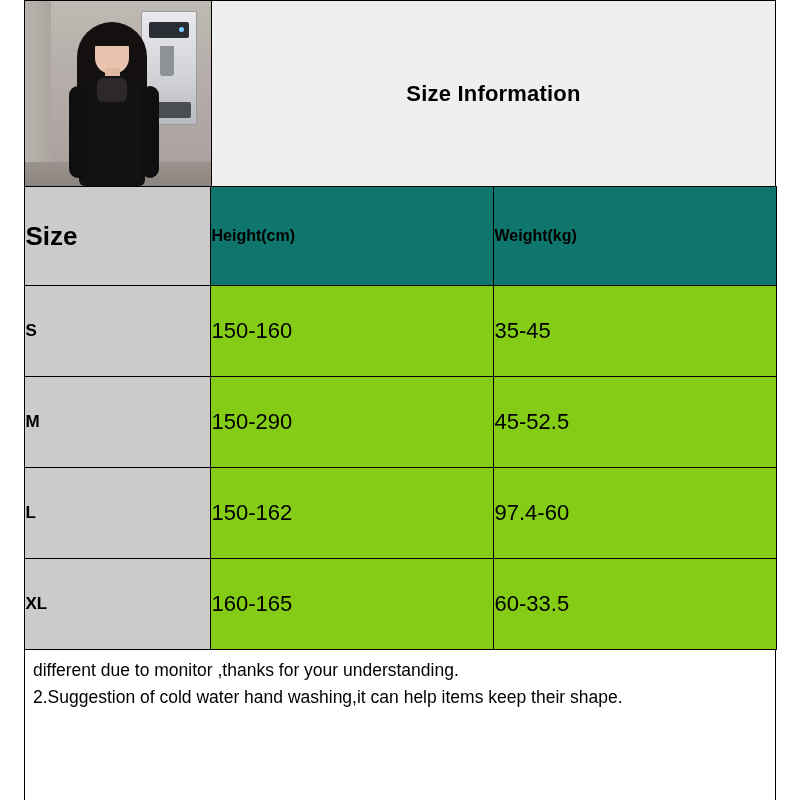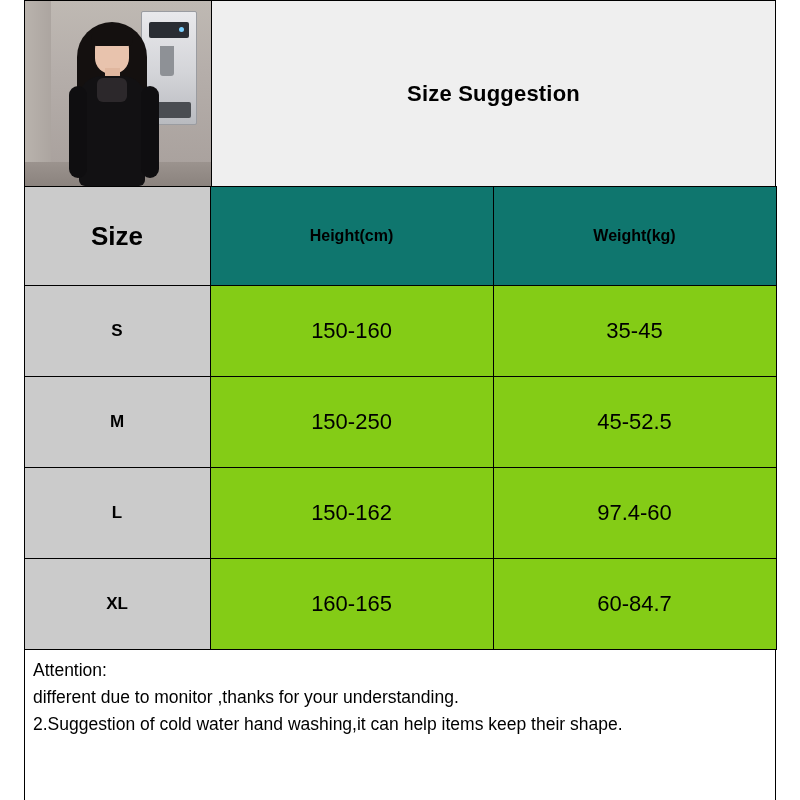--- a/index.html
+++ b/index.html
@@ -197,21 +197,21 @@
   
   table.size-table {
     width: 752px;
     margin: 0 auto;
     border-collapse: collapse;
     table-layout: fixed;
   }
   table.size-table th,
   table.size-table td {
     border: 1px solid #000;
-    text-align: center;
+    text-align: left;
     vertical-align: middle;
   }
   col.c1 { width: 186px; }
   col.c2 { width: 283px; }
   col.c3 { width: 283px; }
 
   table.size-table thead th {
     height: 96px;
     background: #0f766e;
     font-size: 16px;
@@ -274,21 +274,21 @@
           <div class="fringe"></div>
           <div class="neck"></div>
           <div class="body"></div>
           <div class="lace"></div>
           <div class="arm-l"></div>
           <div class="arm-r"></div>
         </div>
       </div>
     </div>
     <div class="title-cell">
-      <div class="title-text">Size Suggestion</div>
+      <div class="title-text">Size Information</div>
     </div>
   </div>
 
   <table class="size-table">
     <colgroup>
       <col class="c1">
         <col class="c2">
         <col class="c3">
     </colgroup>
     <thead>
@@ -299,35 +299,34 @@
       </tr>
     </thead>
     <tbody>
       <tr>
         <td class="size-col">S</td>
         <td>150-160</td>
         <td>35-45</td>
       </tr>
       <tr>
         <td class="size-col">M</td>
-        <td>150-250</td>
+        <td>150-290</td>
         <td>45-52.5</td>
       </tr>
       <tr>
         <td class="size-col">L</td>
         <td>150-162</td>
         <td>97.4-60</td>
       </tr>
       <tr>
         <td class="size-col">XL</td>
         <td>160-165</td>
-        <td>60-84.7</td>
+        <td>60-33.5</td>
       </tr>
     </tbody>
   </table>
 
   <div class="attention">
-    <div class="line">Attention:</div>
     <div class="line">different due to monitor ,thanks for your understanding.</div>
     <div class="line">2.Suggestion of cold water hand washing,it can help items keep their shape.</div>
   </div>
 
 </div>
 
 </body></html>

